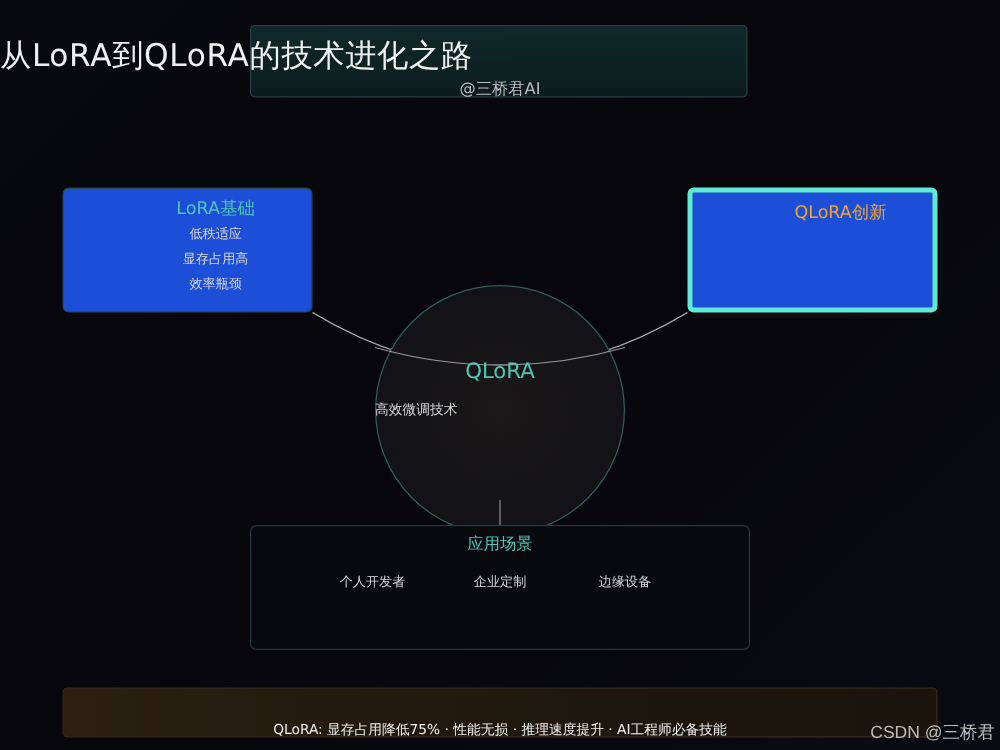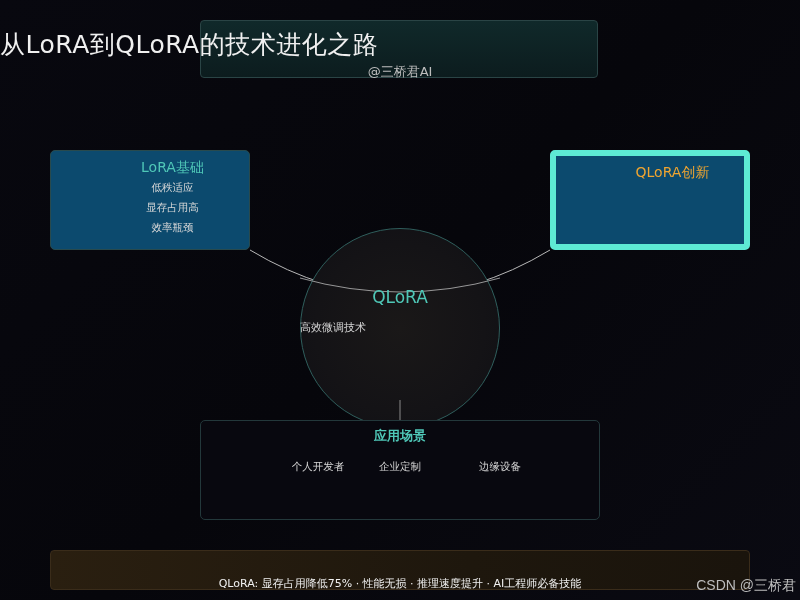--- a/index.html
+++ b/index.html
@@ -19,25 +19,25 @@
     .title {
       position: absolute; left: 0; top: 28px; width: 800px; text-align: left;
       font-size: 25px; color: #f0f0f0; letter-spacing: 0.5px; line-height: 34px;
     }
     .author {
       position: absolute; left: 0; top: 63px; width: 800px; text-align: center;
       font-size: 13px; color: #bdbdbd; line-height: 18px;
     }
     .card {
       position: absolute; box-sizing: border-box; border-radius: 5px;
-      background: #0c4a6e;
+      background: #1d4ed8;
       padding-left: 45px;
     }
     .card-lora { left: 50px; top: 150px; width: 200px; height: 100px; border: 1px solid #284a4d; }
-    .card-qlora { left: 550px; top: 150px; width: 200px; height: 100px; border: 6px solid #5eead4; }
+    .card-qlora { left: 550px; top: 150px; width: 200px; height: 100px; border: 4px solid #5eead4; }
     .card-title { text-align: center; font-size: 14px; margin-top: 7px; line-height: 18px; }
     .card-lora .card-title { color: #4fc7b7; }
     .card-qlora .card-title { color: #f0a530; }
     .card-item { text-align: center; font-size: 10.5px; color: #d8d8d8; line-height: 20px; }
     .card-items { margin-top: 1px; }
     svg.connectors { position: absolute; left: 0; top: 0; }
     .circle {
       position: absolute; left: 300px; top: 228px; width: 200px; height: 200px;
       border-radius: 50%; box-sizing: border-box; border: 1px solid #2f5e5c;
       background: radial-gradient(circle at 50% 50%, #1a1818 0%, #141316 60%, #0f0f14 100%);
@@ -50,21 +50,21 @@
       position: absolute; left: 300px; top: 320px; width: 200px; 
       font-size: 11px; color: #d6d6d6; line-height: 16px;
     }
     .apps-box {
       position: absolute; left: 200px; top: 420px; width: 400px; height: 100px;
       border: 1px solid #23383b; border-radius: 5px; box-sizing: border-box;
       background: #08080f;
     }
     .apps-title {
       position: absolute; left: 200px; top: 427px; width: 400px; text-align: center;
-      font-size: 13px; color: #4fc7b7; line-height: 18px; font-weight: bold;
+      font-size: 13px; color: #4fc7b7; line-height: 18px;
     }
     .apps-item {
       position: absolute; top: 458px; width: 100px; text-align: center;
       font-size: 10.5px; color: #d6d6d6; line-height: 16px;
     }
     .footer-bar {
       position: absolute; left: 50px; top: 550px; width: 700px; height: 40px;
       border: 1px solid #3a2c1a; border-radius: 4px; box-sizing: border-box;
       background: linear-gradient(90deg, #2a1f10 0%, #1e170d 60%, #1a140c 100%);
     }
@@ -105,20 +105,20 @@
     <div class="card-item">效率瓶颈</div>
   </div>
 </div>
 
 <div class="card card-qlora">
   <div class="card-title">QLoRA创新</div>
 </div>
 
 <div class="apps-box"></div>
 <div class="apps-title">应用场景</div>
-<div class="apps-item" style="left:268px">个人开发者</div>
+<div class="apps-item" style="left:248px">个人开发者</div>
 <div class="apps-item" style="left:350px">企业定制</div>
 <div class="apps-item" style="left:450px">边缘设备</div>
 
 <div class="footer-bar"></div>
 <div class="footer-text">QLoRA: 显存占用降低75% · 性能无损 · 推理速度提升 · AI工程师必备技能</div>
 
 <div class="watermark">CSDN @三桥君</div>
 
 </body></html>

